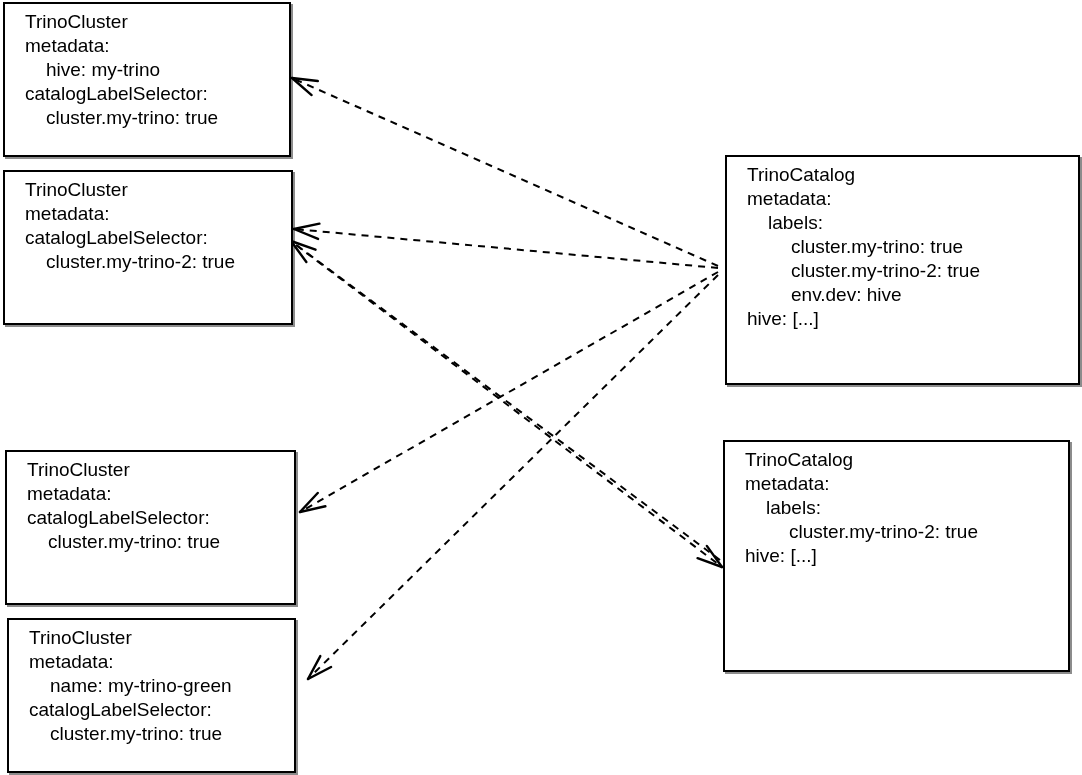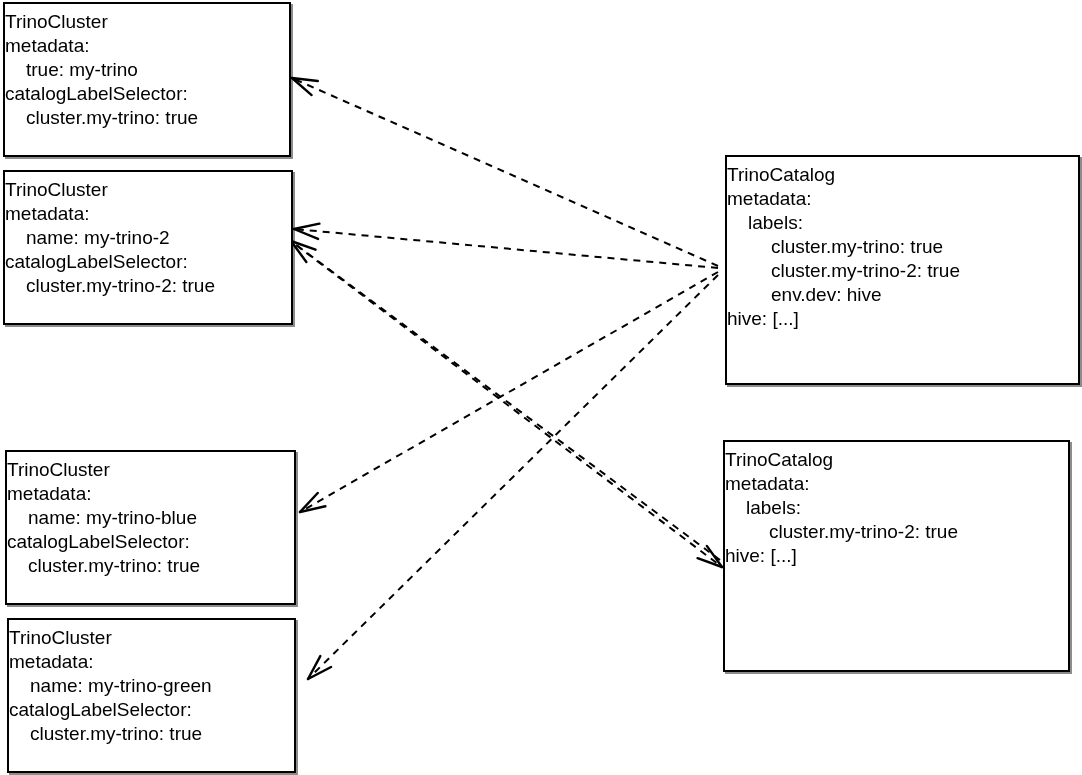--- a/index.html
+++ b/index.html
@@ -28,21 +28,21 @@
     pointer-events: none;
   }
   .node {
     position: absolute;
     box-sizing: border-box;
     background: #ffffff;
     border: 2px solid #000000;
     box-shadow: 2px 2px 0 rgba(0,0,0,0.45);
   }
   .node-body {
-    padding: 6px 0 0 0;
+    padding: 6px 0 0 20px;
   }
   .line {
     font-family: "Liberation Sans", sans-serif;
     font-size: 19px;
     line-height: 24px;
     color: #000000;
     white-space: pre;
     letter-spacing: 0px;
   }
   .ind0 { padding-left: 0px; }
@@ -85,39 +85,37 @@
         <line x1="722" y1="567" x2="697.5518528877323" y2="558.1519435593509" stroke="#000000" stroke-width="2.4" stroke-linecap="round"></line>
         <line x1="722" y1="567" x2="706.8180619430811" y2="545.8929216414048" stroke="#000000" stroke-width="2.4" stroke-linecap="round"></line>
       </g>
     </svg>
 
   <div id="node-layer">
       <div class="node" style="left: 3px; top: 2px; width: 288px; height: 155px;">
         <div class="node-body">
           <div class="line ind0">TrinoCluster</div>
           <div class="line ind0">metadata:</div>
-          <div class="line ind1">true: my-trino</div>
+          <div class="line ind1">hive: my-trino</div>
           <div class="line ind0">catalogLabelSelector:</div>
           <div class="line ind1">cluster.my-trino: true</div>
         </div>
       </div>
       <div class="node" style="left: 3px; top: 170px; width: 290px; height: 155px;">
         <div class="node-body">
           <div class="line ind0">TrinoCluster</div>
           <div class="line ind0">metadata:</div>
-          <div class="line ind1">name: my-trino-2</div>
           <div class="line ind0">catalogLabelSelector:</div>
           <div class="line ind1">cluster.my-trino-2: true</div>
         </div>
       </div>
       <div class="node" style="left: 5px; top: 450px; width: 291px; height: 155px;">
         <div class="node-body">
           <div class="line ind0">TrinoCluster</div>
           <div class="line ind0">metadata:</div>
-          <div class="line ind1">name: my-trino-blue</div>
           <div class="line ind0">catalogLabelSelector:</div>
           <div class="line ind1">cluster.my-trino: true</div>
         </div>
       </div>
       <div class="node" style="left: 7px; top: 618px; width: 289px; height: 155px;">
         <div class="node-body">
           <div class="line ind0">TrinoCluster</div>
           <div class="line ind0">metadata:</div>
           <div class="line ind1">name: my-trino-green</div>
           <div class="line ind0">catalogLabelSelector:</div>

